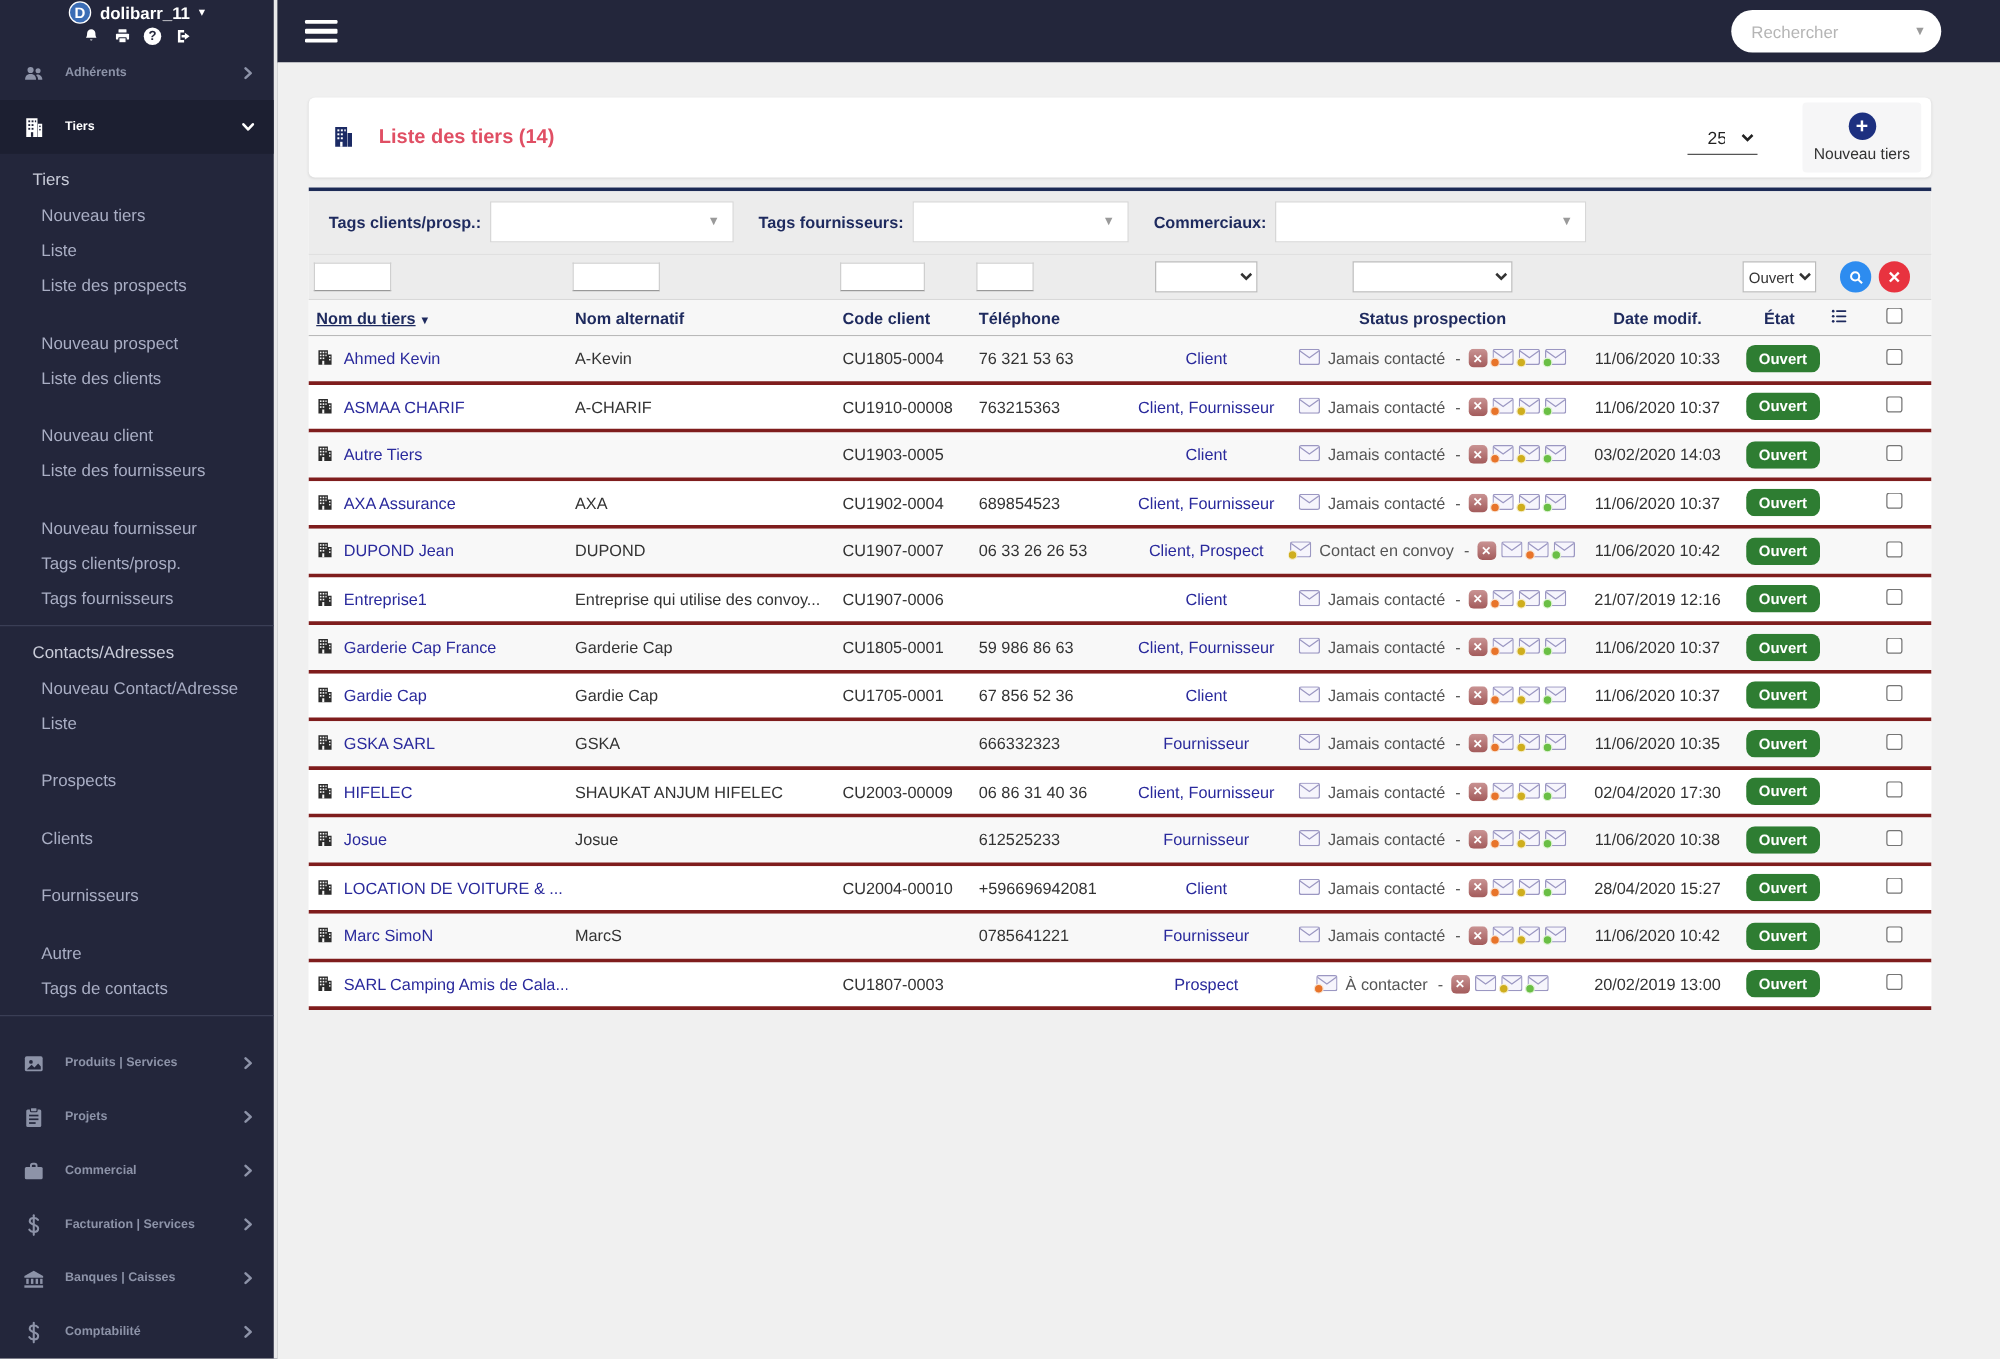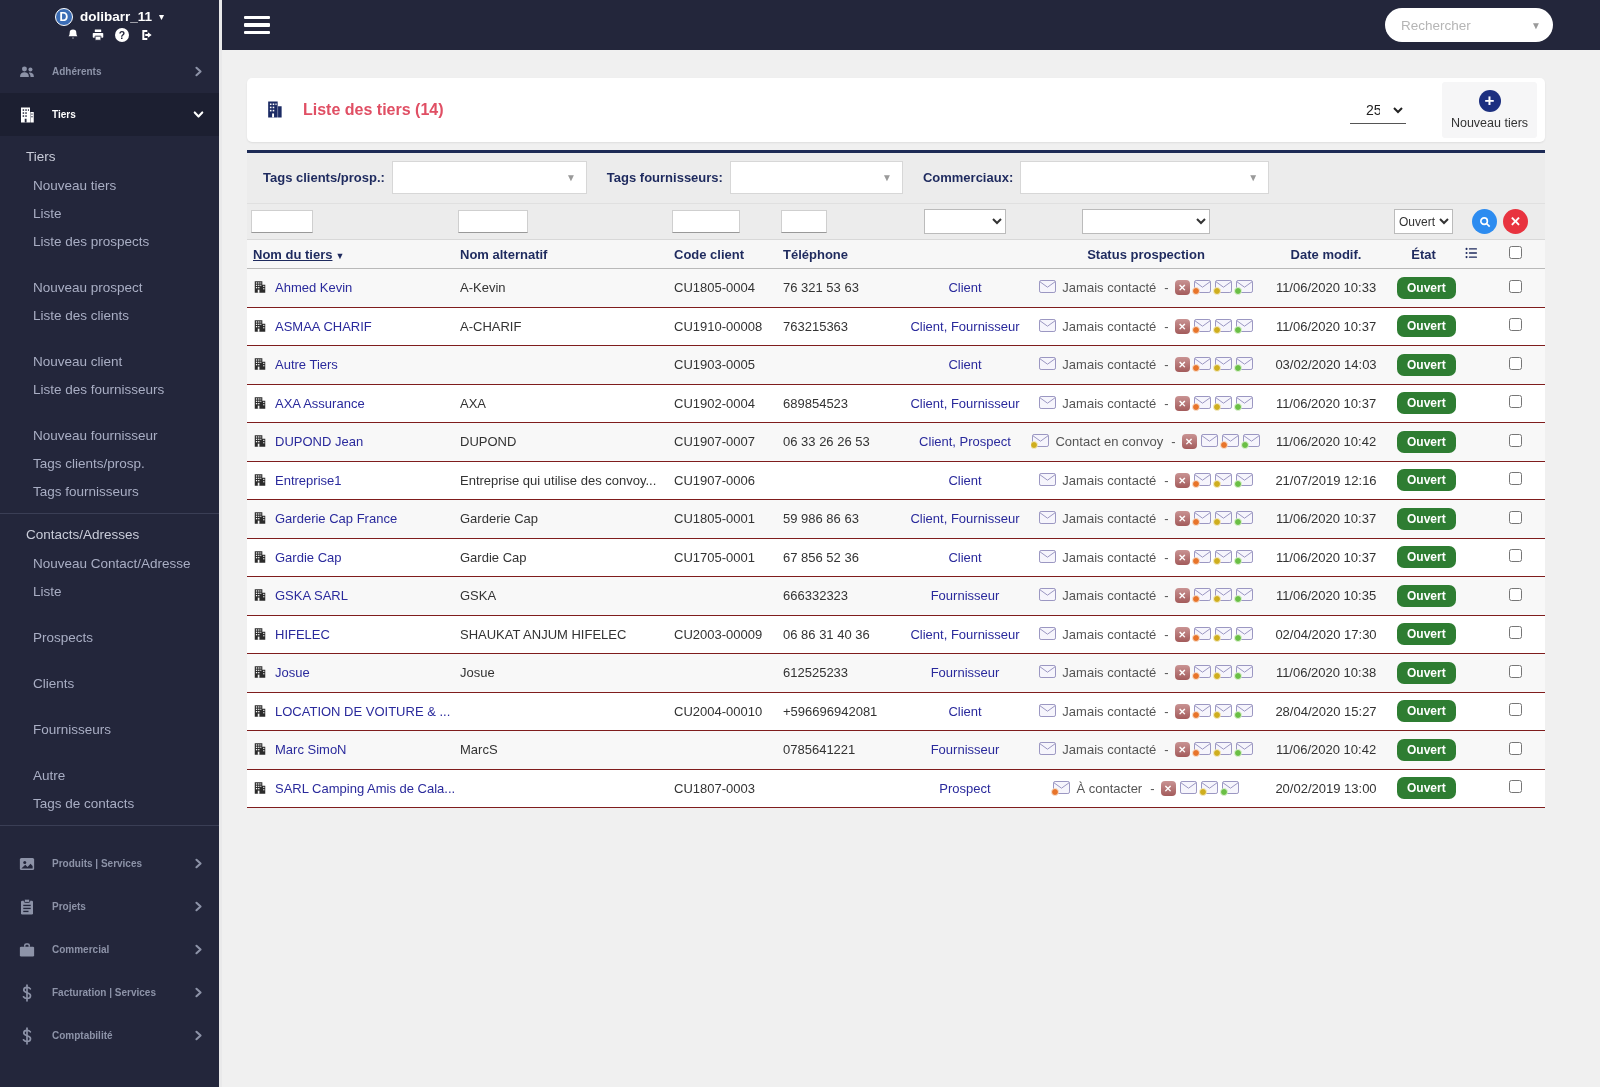--- a/index.html
+++ b/index.html
@@ -92,21 +92,21 @@
   .btn-reset { background:#e8333f; color:#fff; font-size:13px; font-weight:bold; margin-left:6px; }
 
   .thead { background:#f7f7f7; height:30px; border-bottom:1px solid #b9b9b9; border-top:1px solid #d8d8d8; }
   .th { color:#1e2a5e; font-size:13px; font-weight:bold; padding:0 6px; white-space:nowrap; }
   .th.center { text-align:center; }
   .th .sort-link { text-decoration:underline; cursor:pointer; }
   .th .sort-caret { font-size:9px; margin-left:3px; }
   .list-icon { width:17px; height:14px; color:#1e2a5e; cursor:pointer; }
   .list-icon svg { width:17px; height:14px; }
 
-  .trow { height:38.5px; border-bottom:1px solid #7f1d1d; font-size:13px; color:#333; }
+  .trow { height:38.5px; border-bottom:3px solid #7f1d1d; font-size:13px; color:#333; }
   .trow:nth-child(odd) { background:#f8f8f8; }
   .trow:nth-child(even) { background:#fff; }
   .td { padding:0 6px; overflow:hidden; white-space:nowrap; text-overflow:ellipsis; }
   .td.center { text-align:center; }
   .name-cell { display:flex; align-items:center; gap:7px; }
   .bld-ic { width:15px; height:15px; color:#2b2b2b; flex:none; }
   .bld-ic svg { width:14px; height:14px; }
   .link { color:#2a2a9c; cursor:pointer; text-decoration:none; }
   .status-cell { display:flex; align-items:flex-start; justify-content:center; gap:4px; }
   .status-lbl { color:#555; margin:0 2px 0 2px; }
@@ -266,20 +266,34 @@
           <span class="mi-ic"><svg viewBox="0 0 24 24" fill="none" stroke="currentColor" stroke-width="2.2" stroke-linecap="round">
               <path d="M16.5 6.5c-1-1.4-2.6-2-4.5-2-2.4 0-4.3 1.3-4.3 3.5 0 4.6 9 2.8 9 7.6 0 2.3-2 3.7-4.7 3.7-2 0-3.8-.8-4.7-2.3"></path>
               <path d="M12 1.5v21"></path>
             </svg></span>
           <span class="lbl">Facturation | Services</span>
           <span class="chev"><svg viewBox="0 0 16 16" fill="none" stroke="currentColor" stroke-width="3" stroke-linecap="round" stroke-linejoin="round">
               <path d="M5 2.5l6 5.5-6 5.5"></path>
             </svg></span>
         </div>
         <div class="sb-main-item">
+          <span class="mi-ic"><svg viewBox="0 0 24 24" fill="currentColor">
+              <path d="M2 9l10-5.5L22 9v1.8H2z"></path>
+              <rect x="4" y="12" width="2.6" height="5.5"></rect>
+              <rect x="9" y="12" width="2.6" height="5.5"></rect>
+              <rect x="14" y="12" width="2.6" height="5.5"></rect>
+              <rect x="18.8" y="12" width="2.6" height="5.5"></rect>
+              <rect x="2" y="19" width="20" height="2.6"></rect>
+            </svg></span>
+          <span class="lbl">Banques | Caisses</span>
+          <span class="chev"><svg viewBox="0 0 16 16" fill="none" stroke="currentColor" stroke-width="3" stroke-linecap="round" stroke-linejoin="round">
+              <path d="M5 2.5l6 5.5-6 5.5"></path>
+            </svg></span>
+        </div>
+        <div class="sb-main-item">
           <span class="mi-ic"><svg viewBox="0 0 24 24" fill="none" stroke="currentColor" stroke-width="2.2" stroke-linecap="round">
               <path d="M16.5 6.5c-1-1.4-2.6-2-4.5-2-2.4 0-4.3 1.3-4.3 3.5 0 4.6 9 2.8 9 7.6 0 2.3-2 3.7-4.7 3.7-2 0-3.8-.8-4.7-2.3"></path>
               <path d="M12 1.5v21"></path>
             </svg></span>
           <span class="lbl">Comptabilité</span>
           <span class="chev"><svg viewBox="0 0 16 16" fill="none" stroke="currentColor" stroke-width="3" stroke-linecap="round" stroke-linejoin="round">
               <path d="M5 2.5l6 5.5-6 5.5"></path>
             </svg></span>
         </div>
       </nav>

